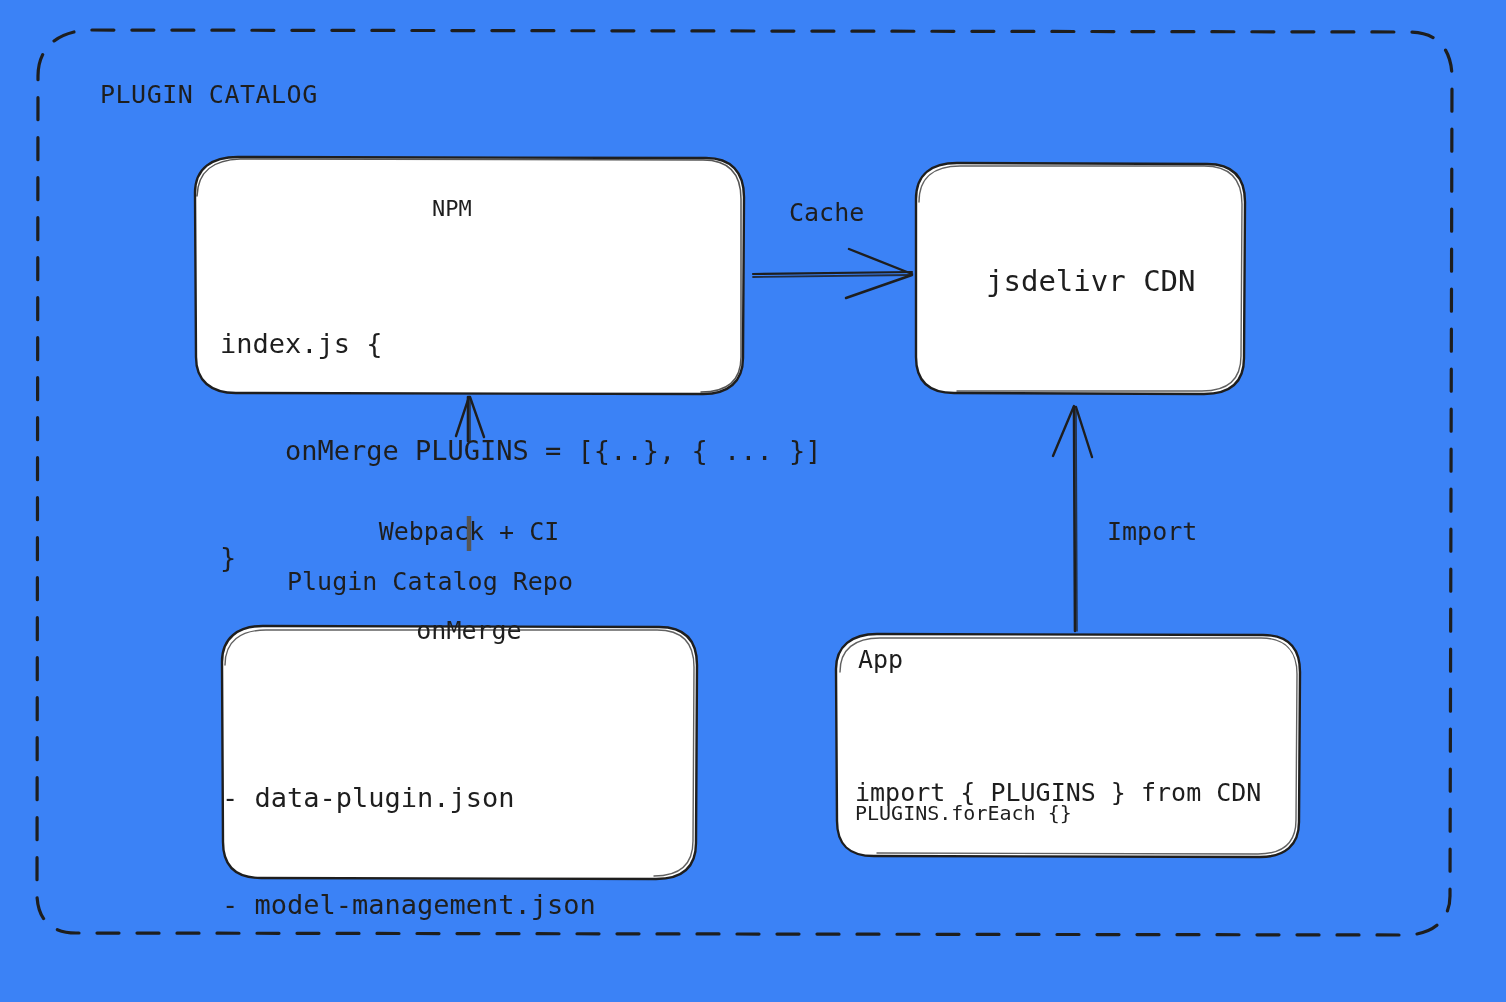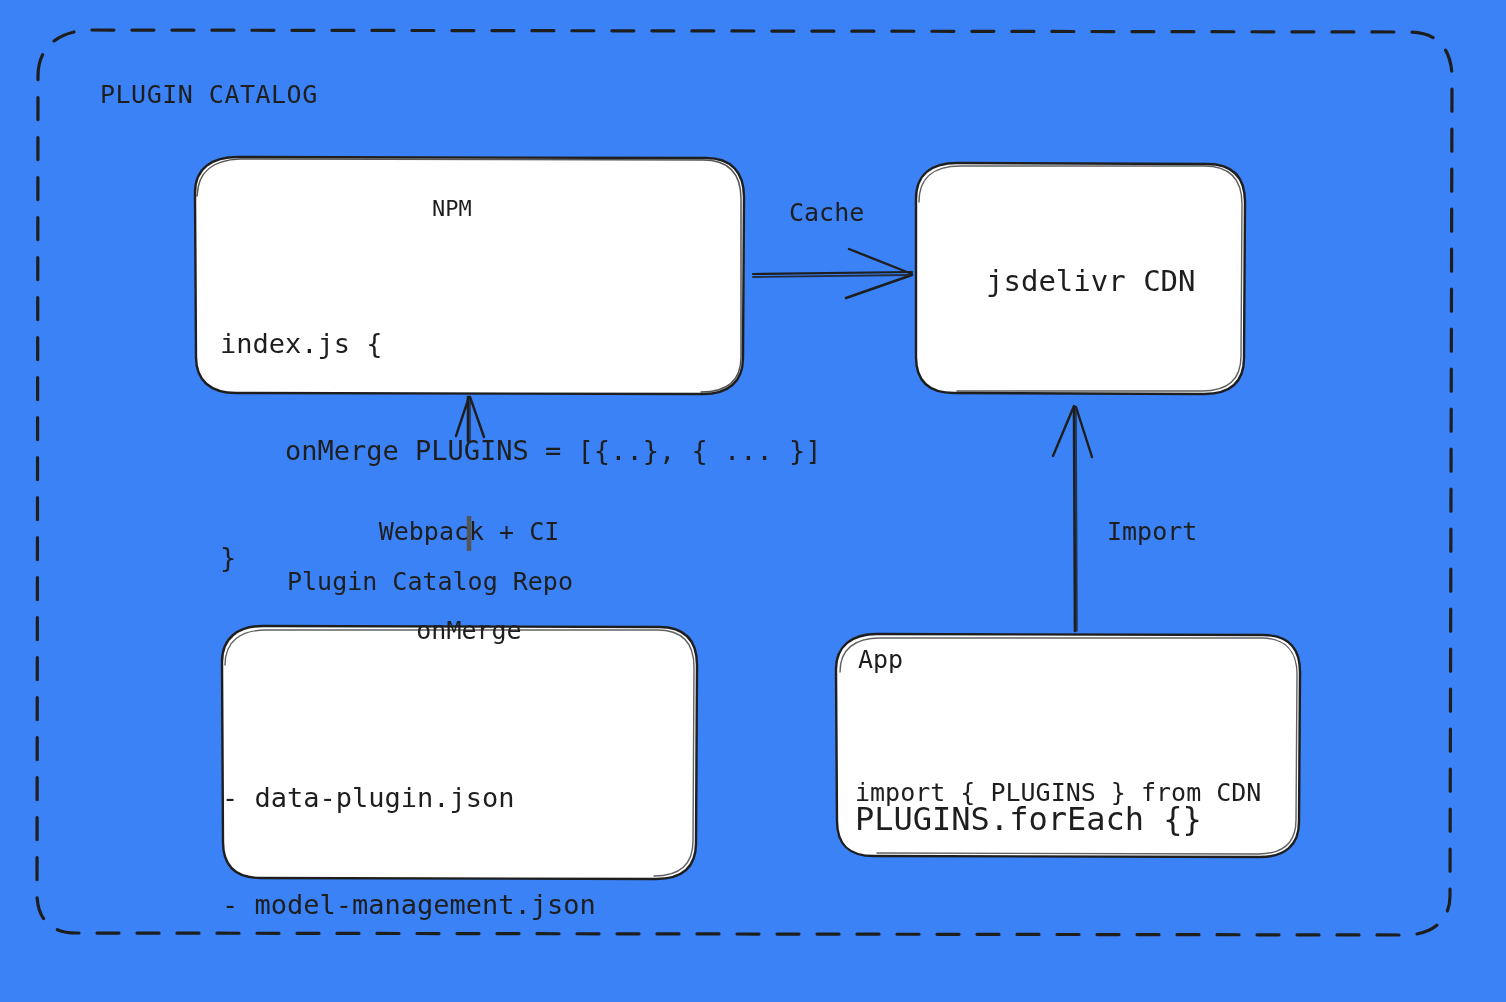--- a/index.html
+++ b/index.html
@@ -85,21 +85,21 @@
   }
   .app-code-1 {
     left: 855px;
     top: 739px;
     font-size: 25px;
     margin-top: 41px;
   }
   .app-code-2 {
     left: 855px;
     top: 803px;
-    font-size: 32px;
+    font-size: 20px;
   }
   .import-label {
     left: 1107px;
     top: 519px;
     font-size: 25px;
   }
 </style>
 </head>
 <body>
 

